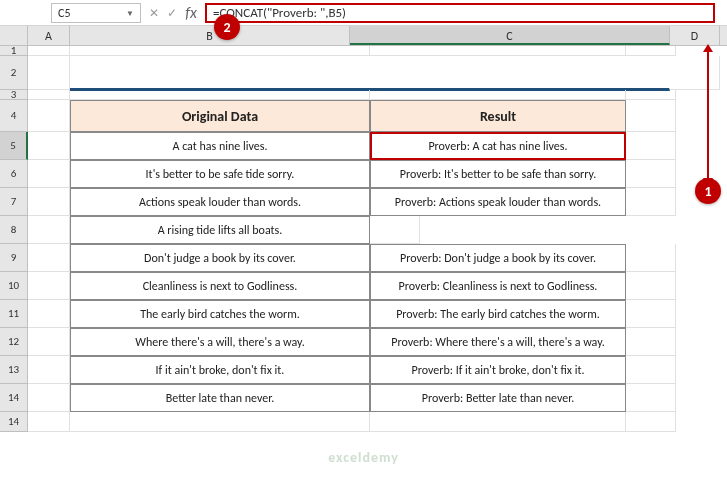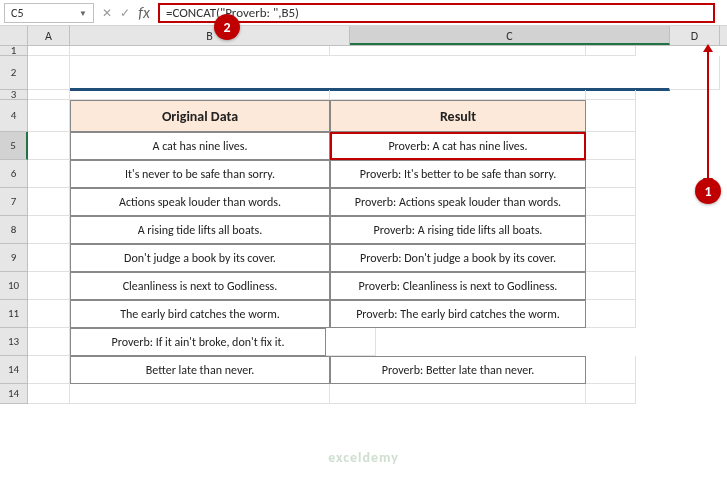--- a/index.html
+++ b/index.html
@@ -23,20 +23,21 @@
     .name-box {
       width: 90px;
       height: 20px;
       border: 1px solid #c0c0c0;
       background: #fff;
       display: flex;
       align-items: center;
       padding: 0 6px;
       font-size: 12px;
       color: #333;
+      margin-left: 47px;
     }
     .name-box-arrow {
       margin-left: auto;
       font-size: 8px;
       color: #666;
     }
     .fx-controls {
       display: flex;
       align-items: center;
       gap: 8px;
@@ -105,21 +106,21 @@
       display: flex;
       align-items: center;
       justify-content: center;
       font-size: 13px;
       color: #222;
       padding: 0 4px;
       overflow: hidden;
       white-space: nowrap;
     }
     .cell-A { width: 42px; }
-    .cell-B { width: 260px; }
+    .cell-B { width: 300px; }
     .cell-C { width: 256px; }
     .cell-D { width: 50px; }
     .title-merge {
       width: 600px;
       font-size: 16px;
       font-weight: bold;
       color: #1f4e79;
       border-bottom: 3px solid #1f4e79;
       justify-content: center;
       margin-top: 32px;
@@ -257,38 +258,37 @@
       <div class="row-h active">5</div>
       <div class="cell cell-A"></div>
       <div class="cell cell-B data-cell">A cat has nine lives.</div>
       <div class="cell cell-C data-cell selected-cell">Proverb: A cat has nine lives.</div>
       <div class="cell cell-D"></div>
     </div>
 
     <div class="row">
       <div class="row-h">6</div>
       <div class="cell cell-A"></div>
-      <div class="cell cell-B data-cell">It's never to be safe than sorry.</div>
+      <div class="cell cell-B data-cell">It's better to be safe tide sorry.</div>
       <div class="cell cell-C data-cell">Proverb: It's better to be safe than sorry.</div>
       <div class="cell cell-D"></div>
     </div>
 
     <div class="row">
       <div class="row-h">7</div>
       <div class="cell cell-A"></div>
       <div class="cell cell-B data-cell">Actions speak louder than words.</div>
       <div class="cell cell-C data-cell">Proverb: Actions speak louder than words.</div>
       <div class="cell cell-D"></div>
     </div>
 
     <div class="row">
       <div class="row-h">8</div>
       <div class="cell cell-A"></div>
       <div class="cell cell-B data-cell">A rising tide lifts all boats.</div>
-      <div class="cell cell-C data-cell">Proverb: A rising tide lifts all boats.</div>
       <div class="cell cell-D"></div>
     </div>
 
     <div class="row">
       <div class="row-h">9</div>
       <div class="cell cell-A"></div>
       <div class="cell cell-B data-cell">Don't judge a book by its cover.</div>
       <div class="cell cell-C data-cell">Proverb: Don't judge a book by its cover.</div>
       <div class="cell cell-D"></div>
     </div>
@@ -302,24 +302,32 @@
     </div>
 
     <div class="row">
       <div class="row-h">11</div>
       <div class="cell cell-A"></div>
       <div class="cell cell-B data-cell">The early bird catches the worm.</div>
       <div class="cell cell-C data-cell">Proverb: The early bird catches the worm.</div>
       <div class="cell cell-D"></div>
     </div>
 
+    <div class="row">
+      <div class="row-h">12</div>
+      <div class="cell cell-A"></div>
+      <div class="cell cell-B data-cell">Where there's a will, there's a way.</div>
+      <div class="cell cell-C data-cell">Proverb: Where there's a will, there's a way.</div>
+      <div class="cell cell-D"></div>
+    </div>
 
     <div class="row">
       <div class="row-h">13</div>
       <div class="cell cell-A"></div>
+      <div class="cell cell-B data-cell">If it ain't broke, don't fix it.</div>
       <div class="cell cell-C data-cell">Proverb: If it ain't broke, don't fix it.</div>
       <div class="cell cell-D"></div>
     </div>
 
     <div class="row">
       <div class="row-h">14</div>
       <div class="cell cell-A"></div>
       <div class="cell cell-B data-cell">Better late than never.</div>
       <div class="cell cell-C data-cell">Proverb: Better late than never.</div>
       <div class="cell cell-D"></div>

